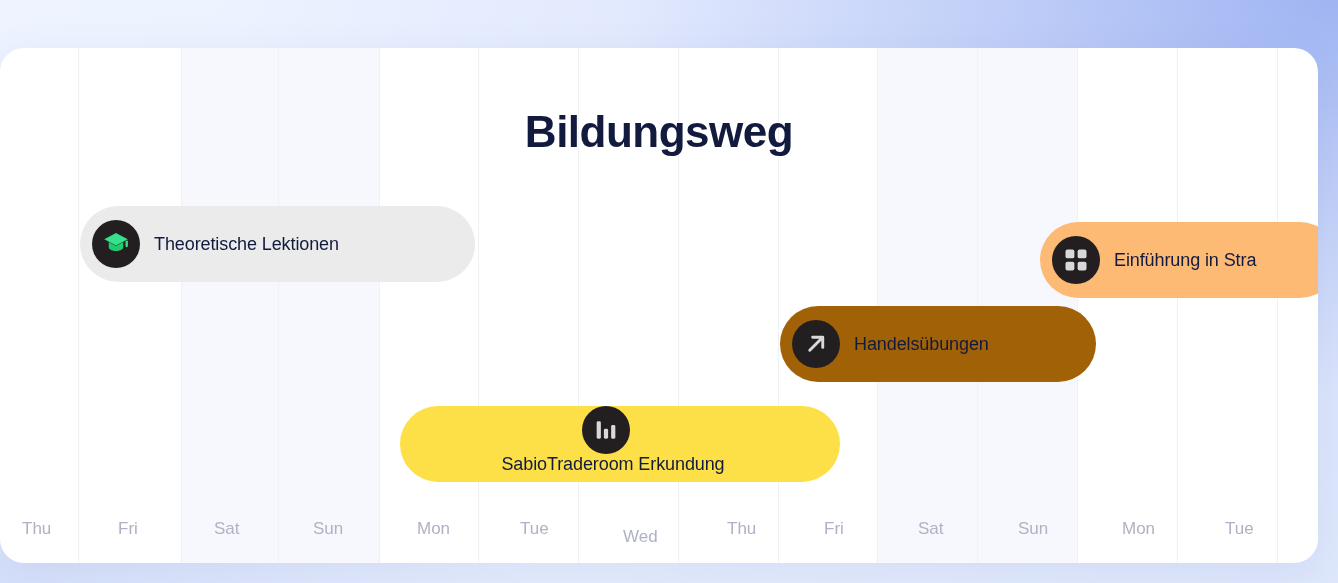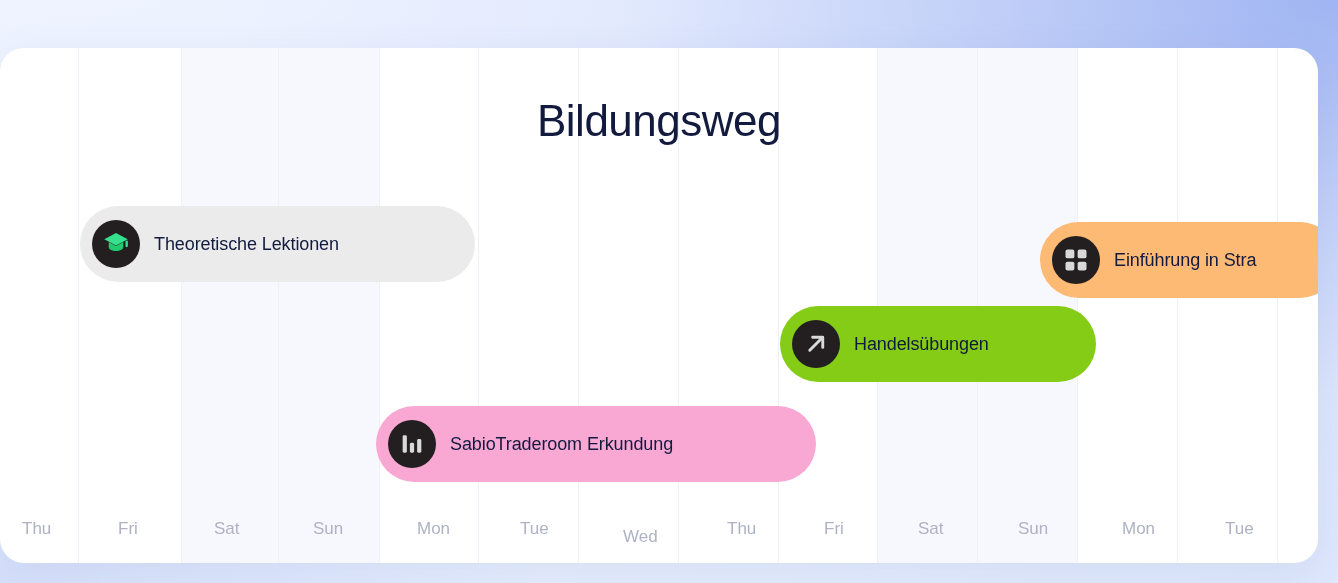--- a/index.html
+++ b/index.html
@@ -54,24 +54,24 @@
     bottom: 0;
     width: 1px;
     background: #f0f1f7;
   }
 
   
   .chart-title {
     position: absolute;
     left: 0;
     right: 0;
-    top: 48px;
+    top: 59px;
     text-align: center;
     font-size: 44px;
-    font-weight: 400;
+    font-weight: 700;
     letter-spacing: -0.5px;
     color: #121a3e;
   }
 
   
   .pill {
     position: absolute;
     height: 76px;
     display: flex;
     align-items: center;
@@ -152,30 +152,30 @@
         <span class="pill-icon">
           <svg width="28" height="28" viewBox="0 0 24 24" aria-hidden="true">
             <rect x="3" y="3" width="7.6" height="7.6" rx="1.7" fill="#d9d9d9"></rect>
             <rect x="13.4" y="3" width="7.6" height="7.6" rx="1.7" fill="#d9d9d9"></rect>
             <rect x="3" y="13.4" width="7.6" height="7.6" rx="1.7" fill="#d9d9d9"></rect>
             <rect x="13.4" y="13.4" width="7.6" height="7.6" rx="1.7" fill="#d9d9d9"></rect>
           </svg>
         </span>
         <span class="pill-label">Einführung in Stra</span>
       </div>
-      <div class="pill" style="left: 780px; top: 258px; width: 316px; background: #84cc16;">
+      <div class="pill" style="left: 780px; top: 258px; width: 316px; background: #a16207;">
         <span class="pill-icon">
           <svg width="30" height="30" viewBox="0 0 24 24" aria-hidden="true">
             <path d="M7 17 17 7" stroke="#d9d9d9" stroke-width="2.3" stroke-linecap="round"></path>
             <path d="M9.3 6.6H17.4V14.7" stroke="#d9d9d9" stroke-width="2.3" stroke-linecap="round" stroke-linejoin="round" fill="none"></path>
           </svg>
         </span>
         <span class="pill-label">Handelsübungen</span>
       </div>
-      <div class="pill" style="left: 376px; top: 358px; width: 440px; background: #f9a8d4;">
+      <div class="pill" style="left: 400px; top: 358px; width: 440px; background: #fde047; flex-direction: column;">
         <span class="pill-icon">
           <svg width="28" height="28" viewBox="0 0 24 24" aria-hidden="true">
             <rect x="4" y="4.5" width="3.6" height="15" rx="1.2" fill="#d9d9d9"></rect>
             <rect x="10.2" y="11" width="3.6" height="8.5" rx="1.2" fill="#d9d9d9"></rect>
             <rect x="16.4" y="7.8" width="3.6" height="11.7" rx="1.2" fill="#d9d9d9"></rect>
           </svg>
         </span>
         <span class="pill-label">SabioTraderoom Erkundung</span>
       </div>
     </div>

